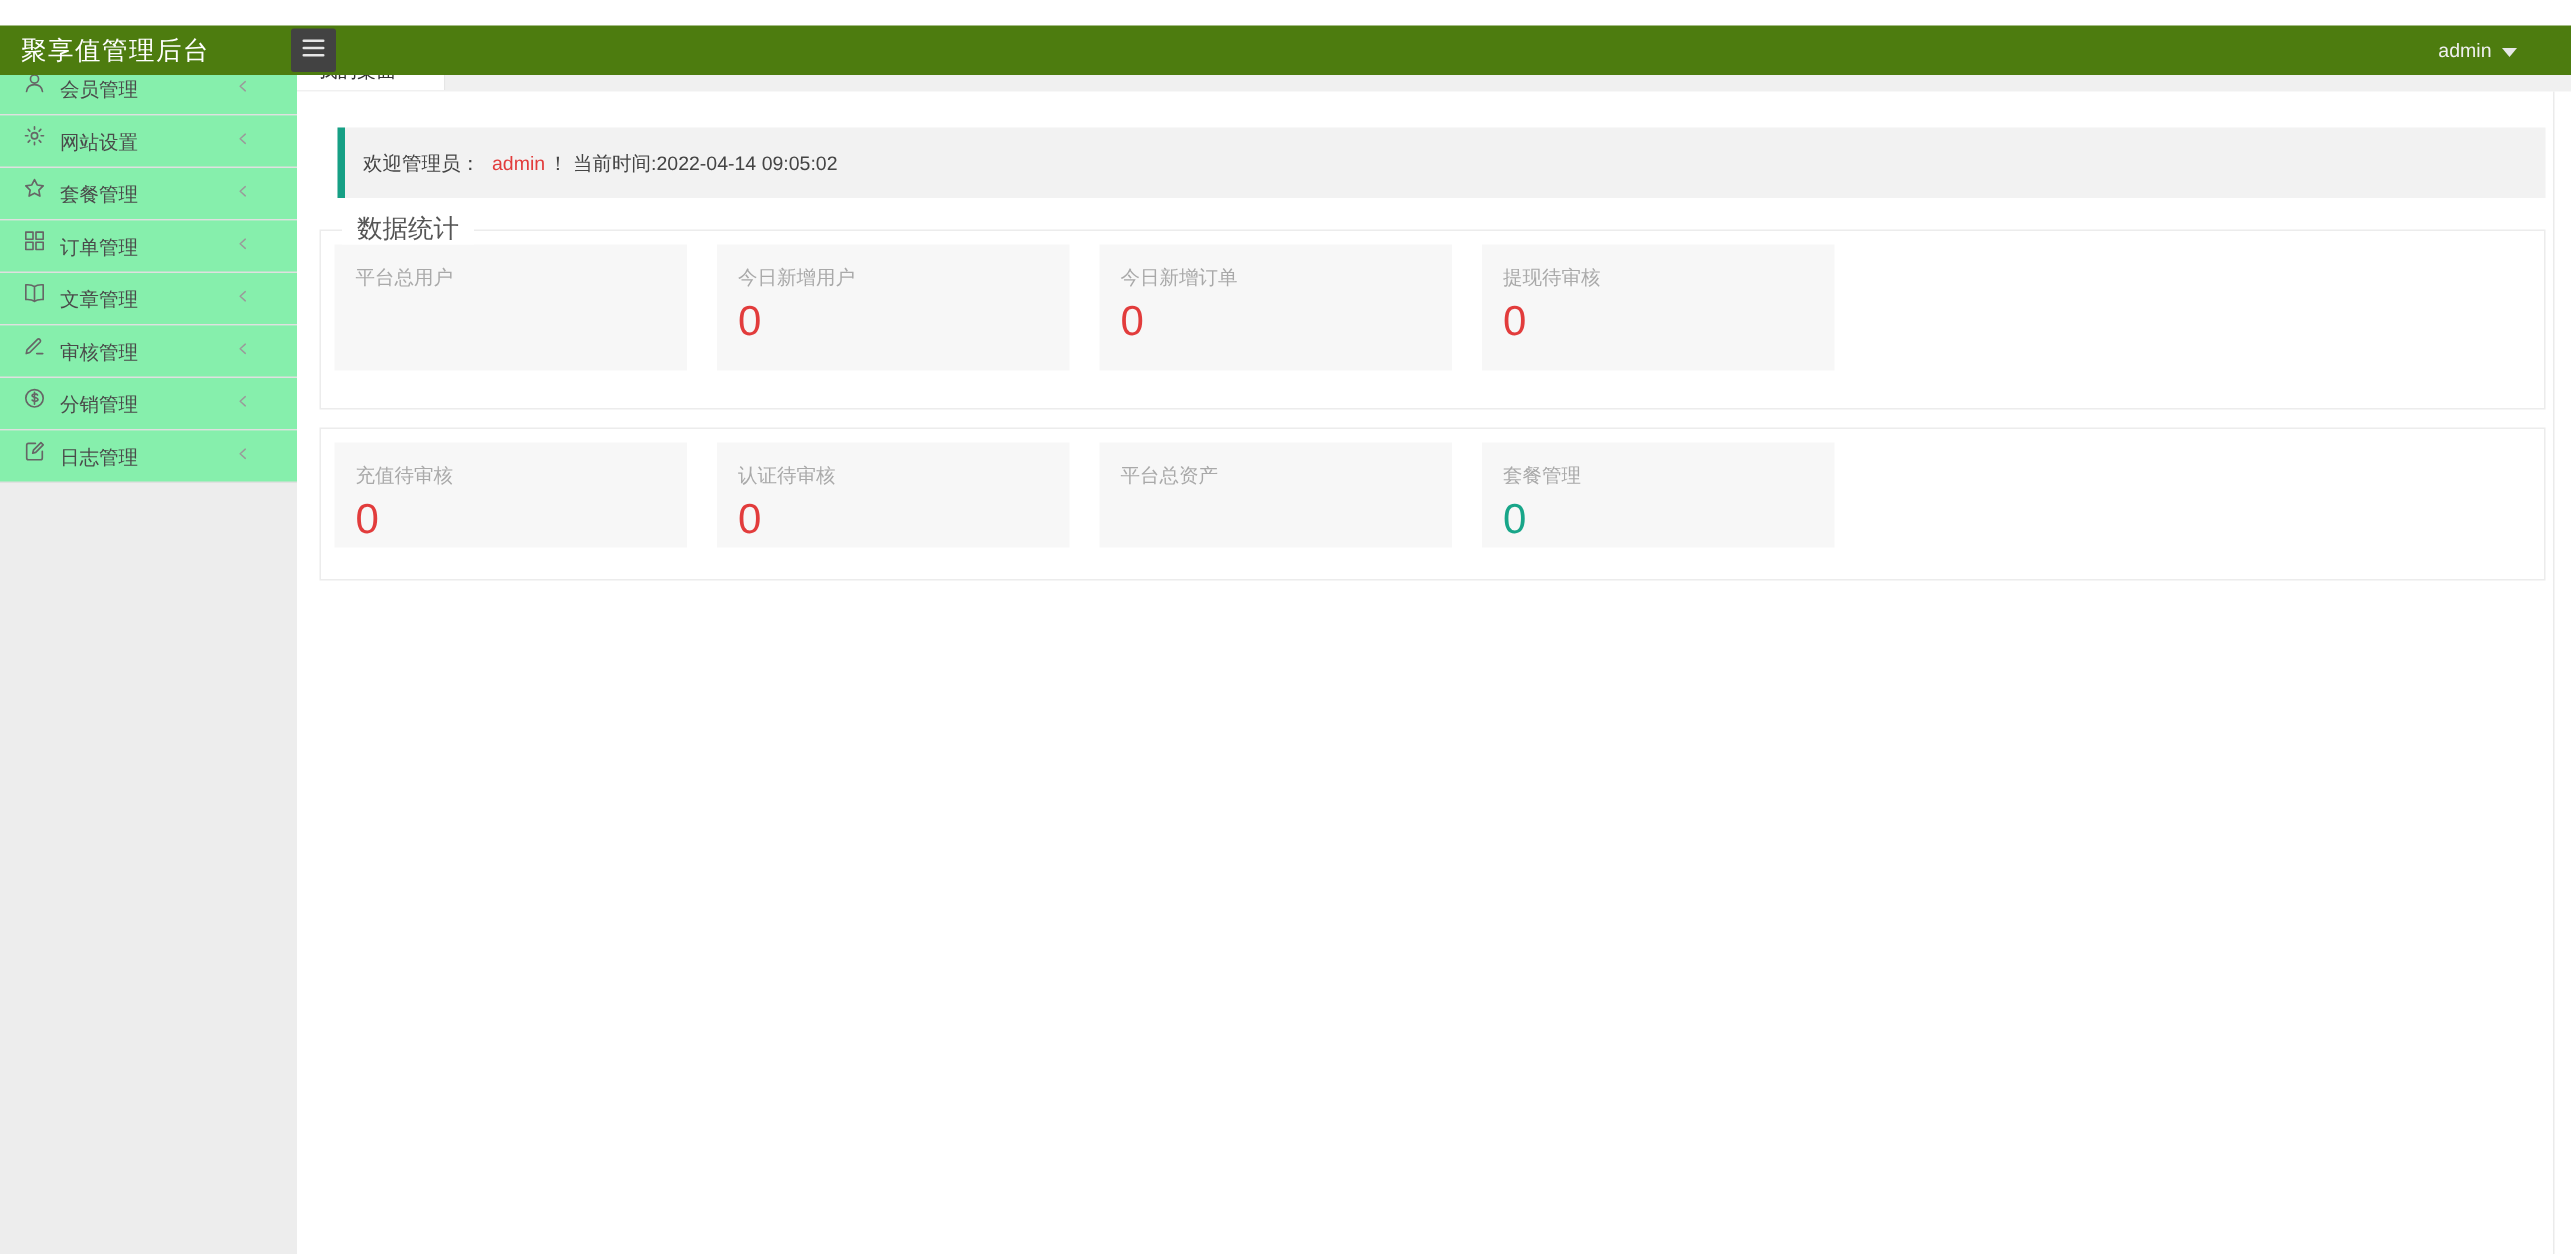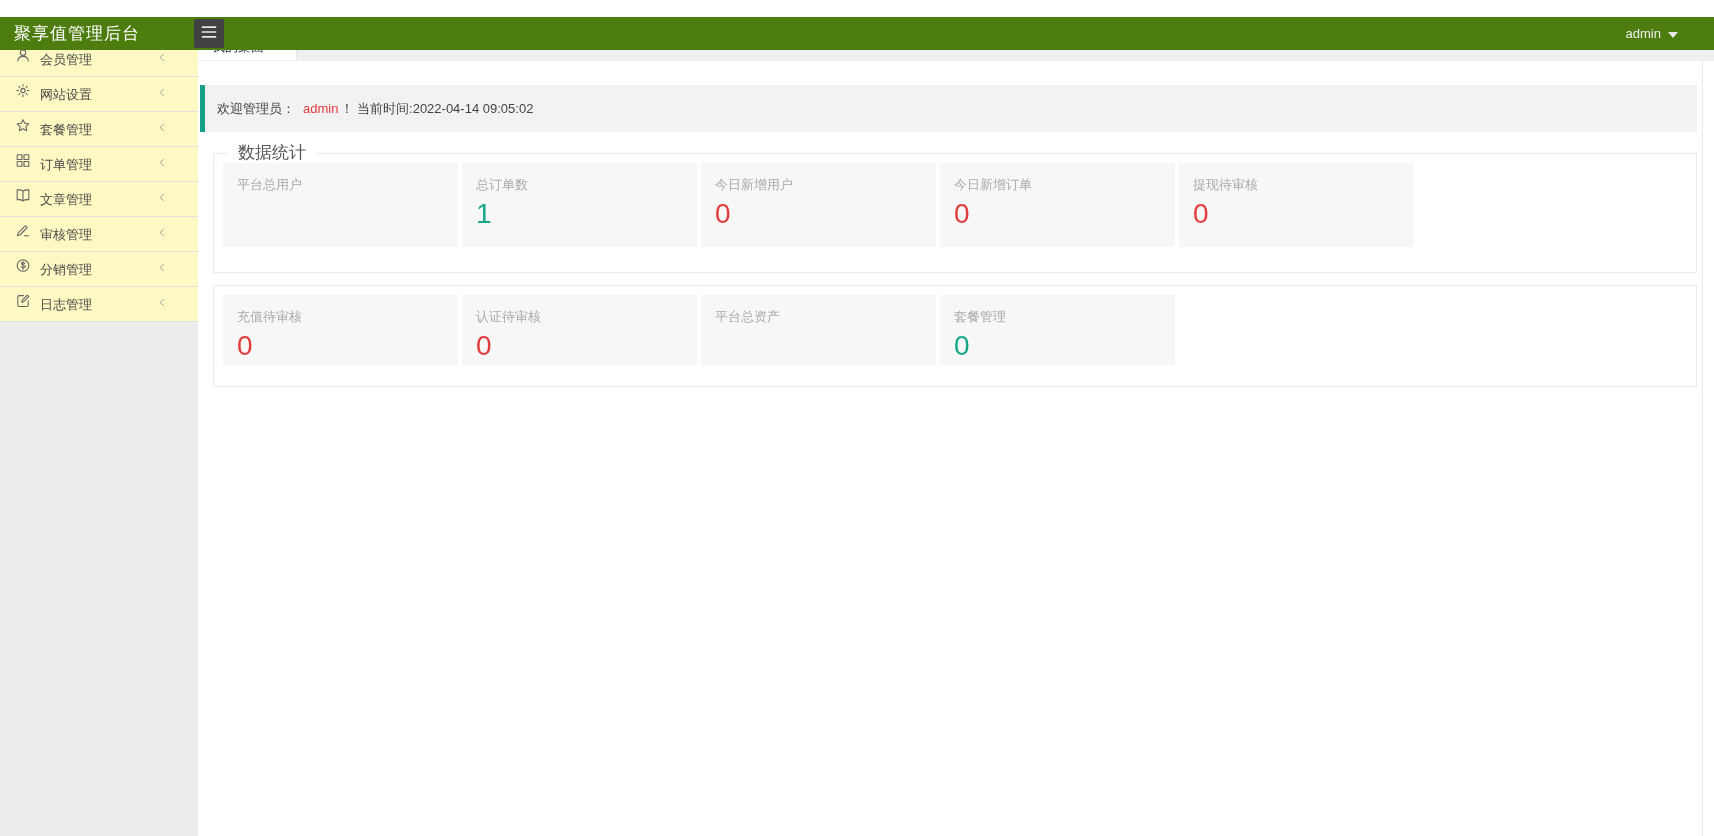--- a/index.html
+++ b/index.html
@@ -23,21 +23,21 @@
     display:inline-block; width:0; height:0; margin-left:7px; vertical-align:middle;
     border-left:5px solid transparent; border-right:5px solid transparent; border-top:6px solid #e8e8e8;
   }
 
   
   .sidebar { position:absolute; left:0; top:33px; bottom:0; width:198px; background:#ededed; }
   .sidebar ul { list-style:none; margin:0; padding:9px 0 0 0; }
   .sidebar li {
     position:relative; height:35px; line-height:35px; padding-left:40px;
     font-size:13px; color:#4a4a4a; border-bottom:1px solid #e0e0e0; cursor:pointer;
-    background:#fef9c3;
+    background:#86efac;
   }
   .sidebar li .item-icon { position:absolute; left:15px; top:50%; transform:translateY(-50%); }
   .sidebar li .chev { position:absolute; right:30px; top:50%; transform:translateY(-50%); }
 
   
   .tabbar {
     position:absolute; left:198px; right:0; top:33px; height:36px;
     background:#f0f0f0; border-bottom:1px solid #dcdcdc;
   }
   .tab {
@@ -45,37 +45,37 @@
     background:#ffffff; padding:0 14px; font-size:13px; color:#333; cursor:pointer;
     border-right:1px solid #e6e6e6;
   }
   .tab-close { color:#b5b5b5; margin-left:10px; font-size:14px; cursor:pointer; }
 
   
   .content { position:absolute; left:198px; right:0; top:61px; bottom:0; background:#ffffff; }
   .right-line { position:absolute; right:11px; top:0; bottom:0; width:1px; background:#ebebeb; }
 
   .welcome-banner {
-    margin:24px 17px 0 2px; height:47px; line-height:47px;
+    margin:24px 17px 0 27px; height:47px; line-height:47px;
     background:#f2f2f2; border-left:5px solid #16a085;
     padding-left:12px; font-size:13px; color:#444;
   }
   .welcome-banner .uname { color:#e23c3c; margin:0 2px 0 8px; }
 
   .panel {
     position:relative; margin:0 17px 0 15px;
     border:1px solid #ececec; background:#fff; padding:9px;
   }
   .panel.first { margin-top:21px; height:120px; }
   .panel.second { margin-top:12px; height:102px; }
   .panel-legend {
     position:absolute; top:-11px; left:14px; background:#ffffff;
     padding:0 10px; font-size:17px; color:#555; line-height:20px;
   }
-  .cards { display:flex; gap:4px; }
+  .cards { display:flex; gap:20px; }
   .stat-card { width:235px; background:#f7f7f7; padding:13px 14px 0 14px; }
   .panel.first  .stat-card { height:84px; }
   .panel.second .stat-card { height:70px; }
   .stat-label { font-size:13px; color:#a9a9a9; display:block; }
   .stat-value { font-size:28px; line-height:1; margin-top:6px; }
 </style>
 </head>
 <body>
 
 <header class="topbar">
@@ -156,24 +156,20 @@
     <span>欢迎管理员：</span><span class="uname">admin</span><span>！ 当前时间:2022-04-14 09:05:02</span>
   </div>
 
   <section class="panel first">
     <div class="panel-legend">数据统计</div>
     <div class="cards" id="cards-row1">
         <div class="stat-card">
           <span class="stat-label">平台总用户</span>
         </div>
         <div class="stat-card">
-          <span class="stat-label">总订单数</span>
-          <div class="stat-value" style="color: rgb(24, 166, 137);">1</div>
-        </div>
-        <div class="stat-card">
           <span class="stat-label">今日新增用户</span>
           <div class="stat-value" style="color: rgb(226, 60, 60);">0</div>
         </div>
         <div class="stat-card">
           <span class="stat-label">今日新增订单</span>
           <div class="stat-value" style="color: rgb(226, 60, 60);">0</div>
         </div>
         <div class="stat-card">
           <span class="stat-label">提现待审核</span>
           <div class="stat-value" style="color: rgb(226, 60, 60);">0</div>

